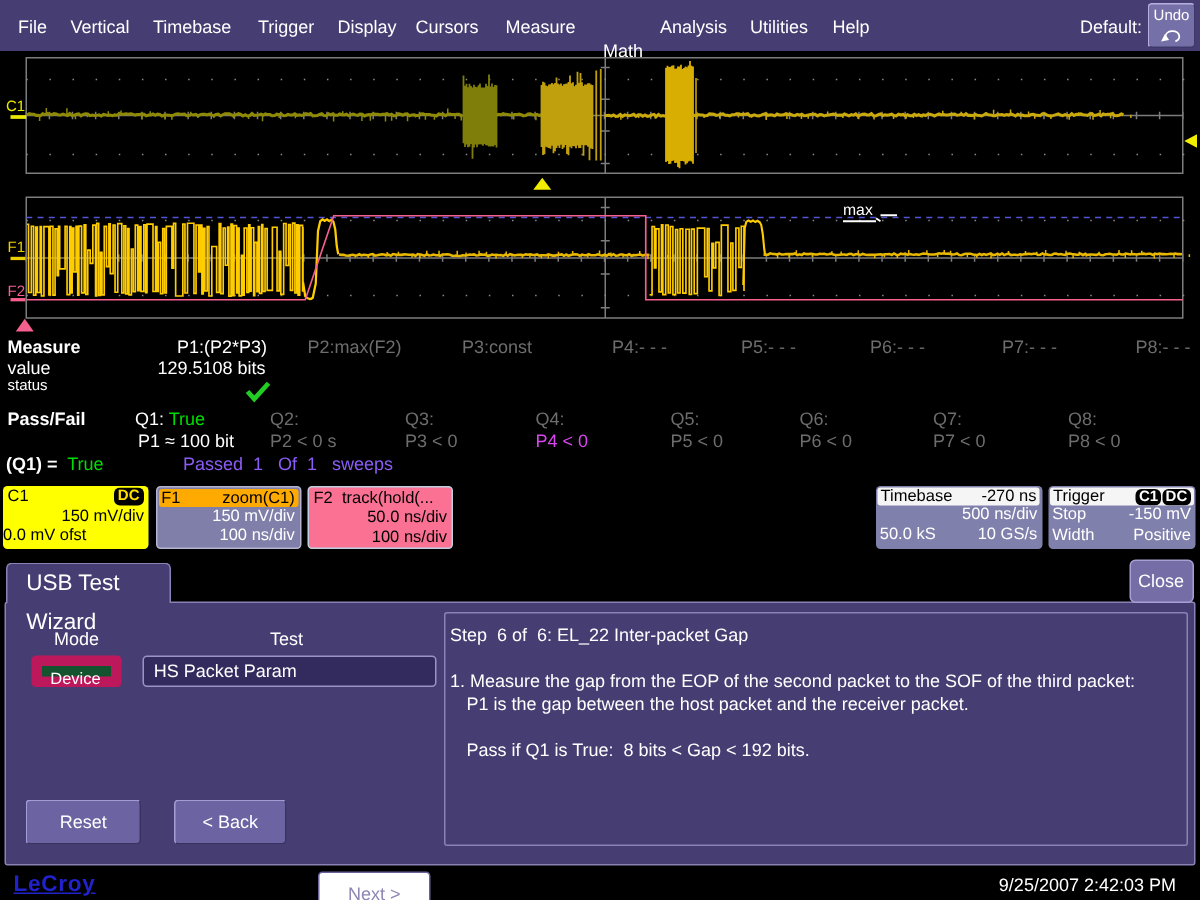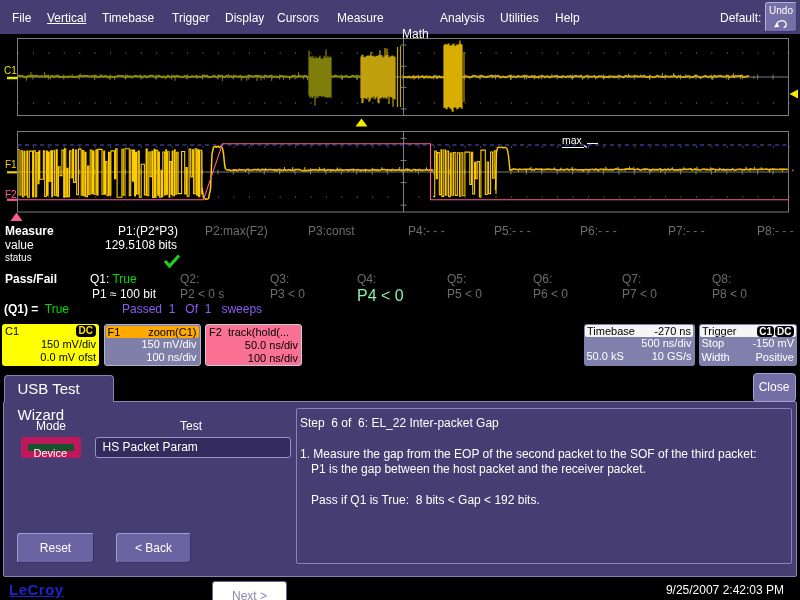--- a/index.html
+++ b/index.html
@@ -1,19 +1,19 @@
 <!DOCTYPE html>
 <html><head><meta charset="utf-8"><style>
 html,body{margin:0;padding:0;width:800px;height:600px;background:#000;overflow:hidden;}
 *{font-family:"Liberation Sans", sans-serif;box-sizing:border-box;}
 .abs{position:absolute;}
 </style></head><body>
 <div class="abs" style="left:0;top:0;width:800px;height:34px;background:#463e72;"></div>
 <div class="abs" style="left:12px;top:11px;color:#fff;font-size:12px;">File</div>
-<div class="abs" style="left:47px;top:11px;color:#fff;font-size:12px;text-decoration:underline;">Vertical</div>
+<div class="abs" style="left:47px;top:11px;color:#fff;font-size:12px;">Vertical</div>
 <div class="abs" style="left:102px;top:11px;color:#fff;font-size:12px;">Timebase</div>
 <div class="abs" style="left:172px;top:11px;color:#fff;font-size:12px;">Trigger</div>
 <div class="abs" style="left:225px;top:11px;color:#fff;font-size:12px;">Display</div>
 <div class="abs" style="left:277px;top:11px;color:#fff;font-size:12px;">Cursors</div>
 <div class="abs" style="left:337px;top:11px;color:#fff;font-size:12px;">Measure</div>
 <div class="abs" style="left:402px;top:27px;color:#fff;font-size:12px;">Math</div>
 <div class="abs" style="left:440px;top:11px;color:#fff;font-size:12px;">Analysis</div>
 <div class="abs" style="left:500px;top:11px;color:#fff;font-size:12px;">Utilities</div>
 <div class="abs" style="left:555px;top:11px;color:#fff;font-size:12px;">Help</div>
 <div class="abs" style="left:720px;top:11px;color:#fff;font-size:12px;">Default:</div>
@@ -90,34 +90,34 @@
 <div style="position:absolute;left:180px;top:272px;color:#6d6d6d;font-size:12px;white-space:nowrap;">Q2:</div>
 <div style="position:absolute;left:270px;top:272px;color:#6d6d6d;font-size:12px;white-space:nowrap;">Q3:</div>
 <div style="position:absolute;left:357px;top:272px;color:#6d6d6d;font-size:12px;white-space:nowrap;">Q4:</div>
 <div style="position:absolute;left:447px;top:272px;color:#6d6d6d;font-size:12px;white-space:nowrap;">Q5:</div>
 <div style="position:absolute;left:533px;top:272px;color:#6d6d6d;font-size:12px;white-space:nowrap;">Q6:</div>
 <div style="position:absolute;left:622px;top:272px;color:#6d6d6d;font-size:12px;white-space:nowrap;">Q7:</div>
 <div style="position:absolute;left:712px;top:272px;color:#6d6d6d;font-size:12px;white-space:nowrap;">Q8:</div>
 <div style="position:absolute;left:92px;top:287px;color:#ffffff;font-size:12px;white-space:nowrap;">P1 ≈ 100 bit</div>
 <div style="position:absolute;left:180px;top:287px;color:#6d6d6d;font-size:12px;white-space:nowrap;">P2 &lt; 0 s</div>
 <div style="position:absolute;left:270px;top:287px;color:#6d6d6d;font-size:12px;white-space:nowrap;">P3 &lt; 0</div>
-<div style="position:absolute;left:357px;top:287px;color:#86efac;font-size:16px;white-space:nowrap;">P4 &lt; 0</div>
+<div style="position:absolute;left:357px;top:287px;color:#d946ef;font-size:12px;white-space:nowrap;">P4 &lt; 0</div>
 <div style="position:absolute;left:447px;top:287px;color:#6d6d6d;font-size:12px;white-space:nowrap;">P5 &lt; 0</div>
 <div style="position:absolute;left:533px;top:287px;color:#6d6d6d;font-size:12px;white-space:nowrap;">P6 &lt; 0</div>
 <div style="position:absolute;left:622px;top:287px;color:#6d6d6d;font-size:12px;white-space:nowrap;">P7 &lt; 0</div>
 <div style="position:absolute;left:712px;top:287px;color:#6d6d6d;font-size:12px;white-space:nowrap;">P8 &lt; 0</div>
 <div style="position:absolute;left:4px;top:302px;color:#ffffff;font-size:12px;white-space:nowrap;"><b>(Q1) =</b>&nbsp; <span style="color:#00dd00">True</span></div>
 <div style="position:absolute;left:122px;top:302px;color:#8b5cf6;font-size:12px;white-space:nowrap;">Passed&nbsp; 1&nbsp;&nbsp; Of&nbsp; 1&nbsp;&nbsp; sweeps</div>
 <div class="abs" style="left:2px;top:323.5px;width:97px;height:42px;background:#ffff00;border-radius:3px;font-size:11px;padding-top:1px;">
     <div style="height:13px;line-height:13px;padding:0 3px;color:#000;overflow:hidden;">
       <span style="float:left">C1</span>
       <span style="float:right;background:#000;color:#ffe000;border-radius:4px;padding:0 3px;font-weight:bold;font-size:10px;line-height:12px;">DC</span>
     </div>
     <div style="text-align:right;color:#000;padding-right:3px;line-height:13px;">150 mV/div</div>
-    <div style="text-align:right;color:#000;padding-right:3px;line-height:13px;">0.0 mV ofst</div>
+    <div style="color:#000;padding-right:3px;line-height:13px;">0.0 mV ofst</div>
   </div>
 <div class="abs" style="left:103.5px;top:323.5px;width:97px;height:42px;background:#7f7fa9;border:1px solid #b4b4d0;border-radius:3px;font-size:11px;">
     <div style="background:#ffaa00;height:12px;line-height:12px;padding:0 2px;color:#000;border-radius:2px;margin:1px 1px 0 1px;overflow:hidden;">
       <span style="float:left">F1</span>
       <span style="float:right">zoom(C1)</span>
     </div>
     <div style="text-align:right;color:#fff;padding-right:3px;line-height:13px;">150 mV/div</div>
     <div style="text-align:right;color:#fff;padding-right:3px;line-height:13px;">100 ns/div</div>
   </div>
 <div class="abs" style="left:205px;top:323.5px;width:97px;height:42px;background:#fa7194;border:1px solid #c0d0e0;border-radius:3px;font-size:11px;padding-top:1px;">

